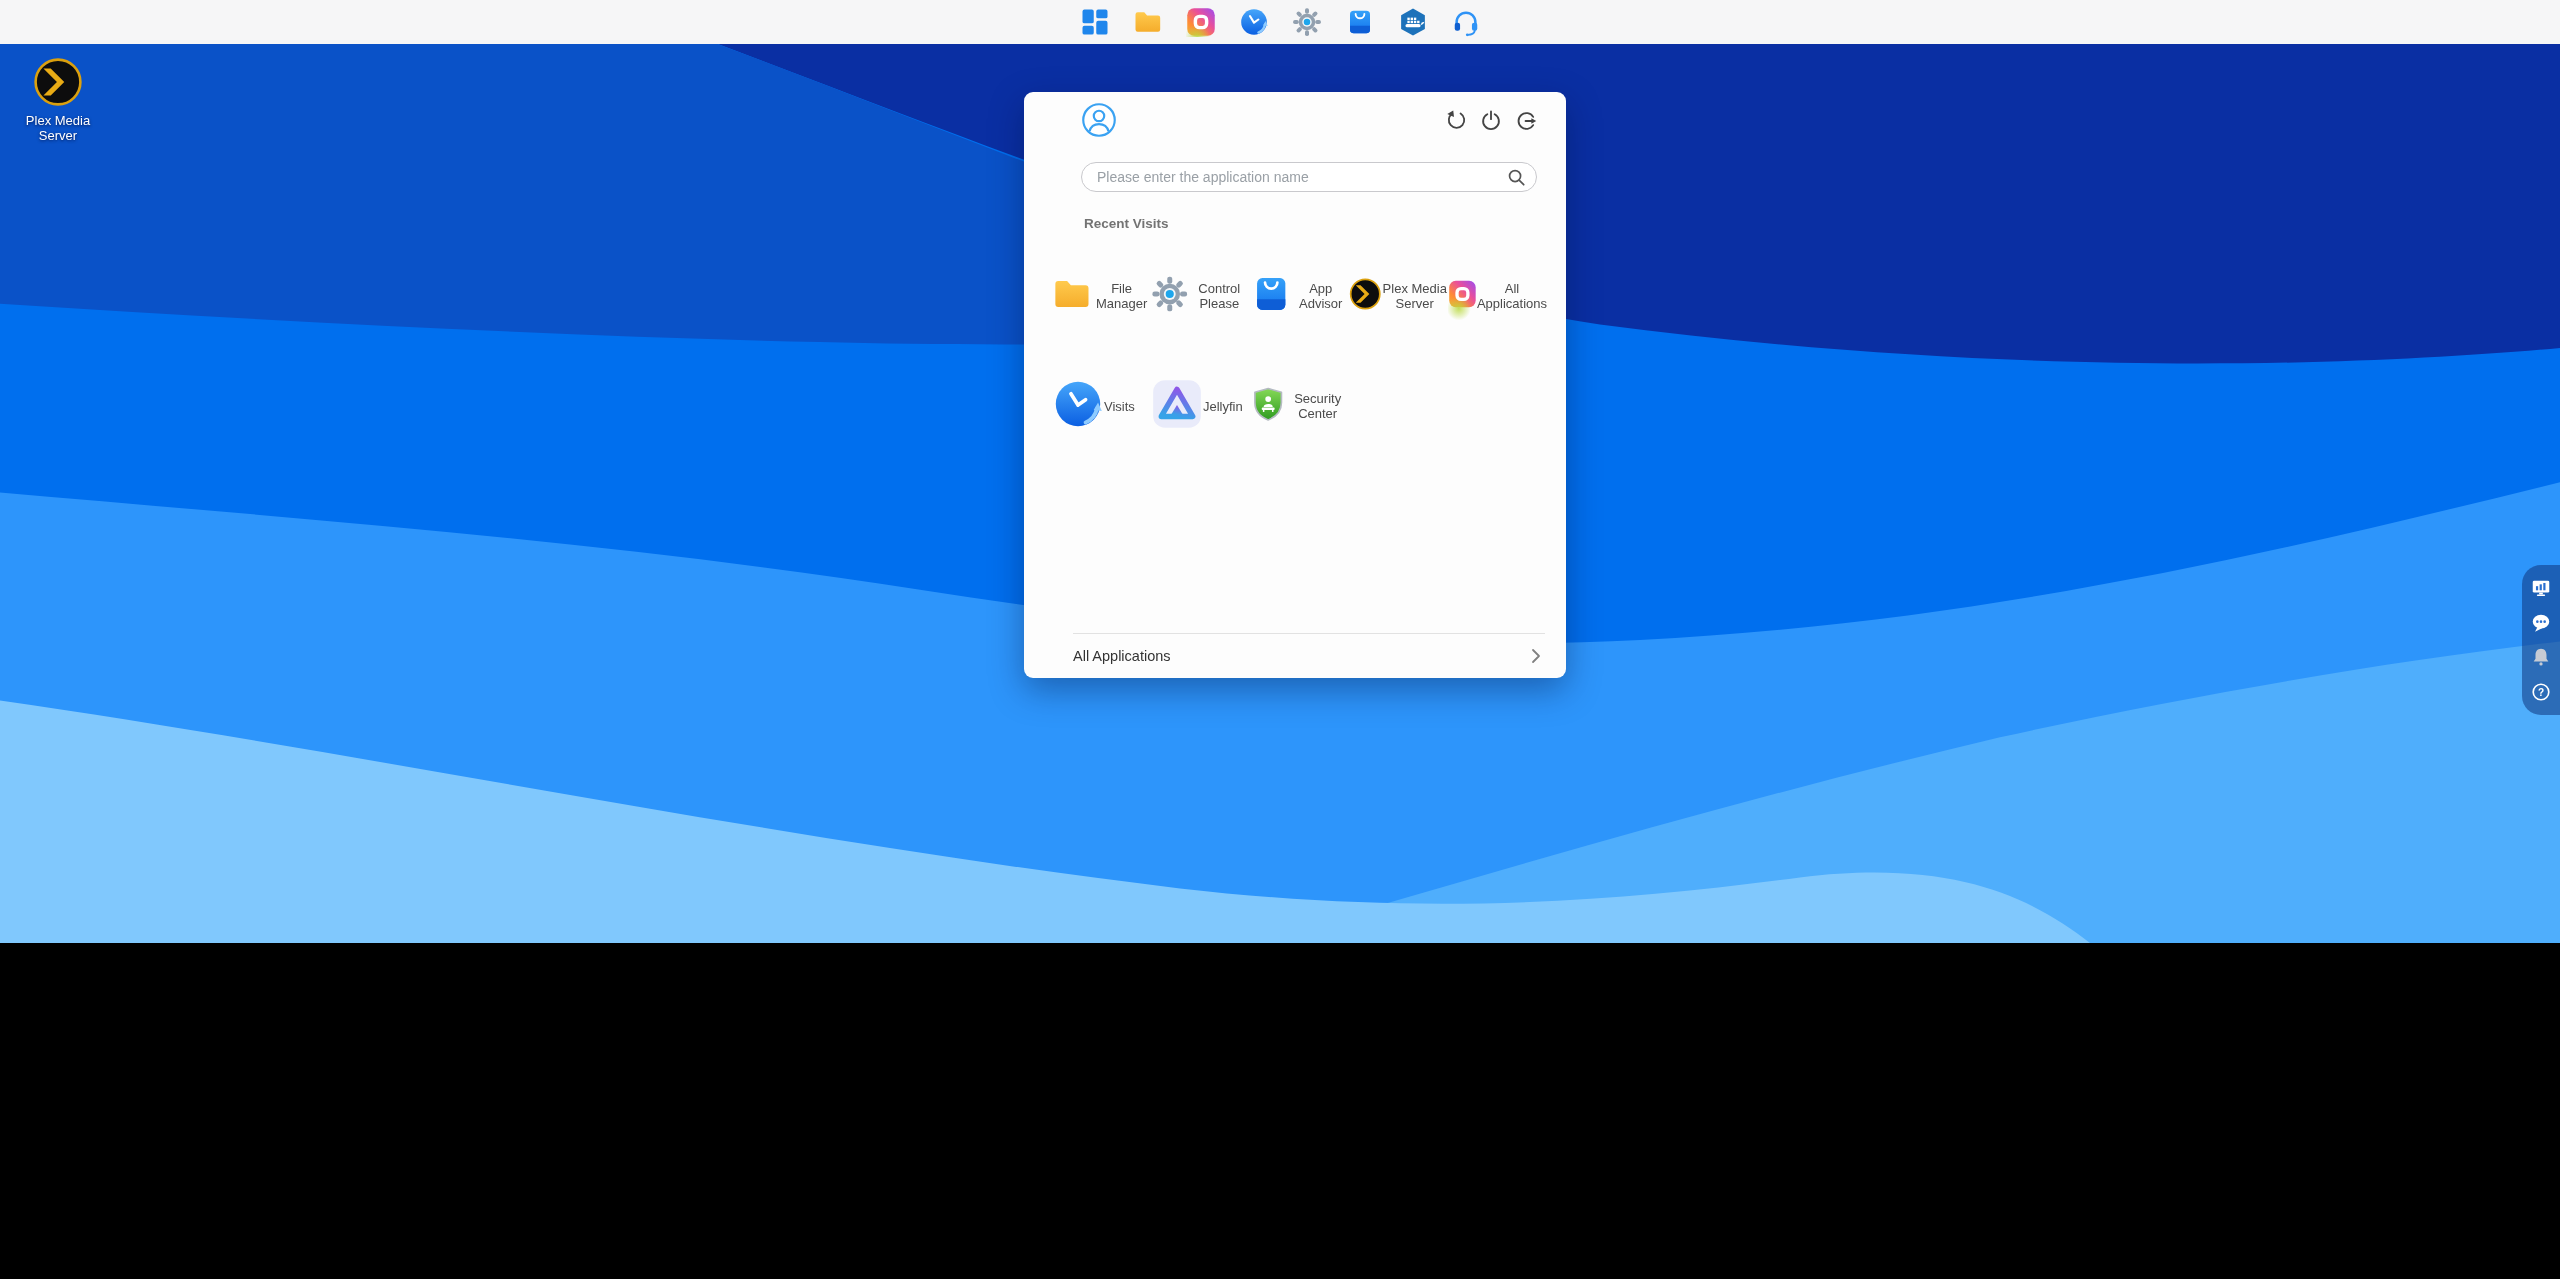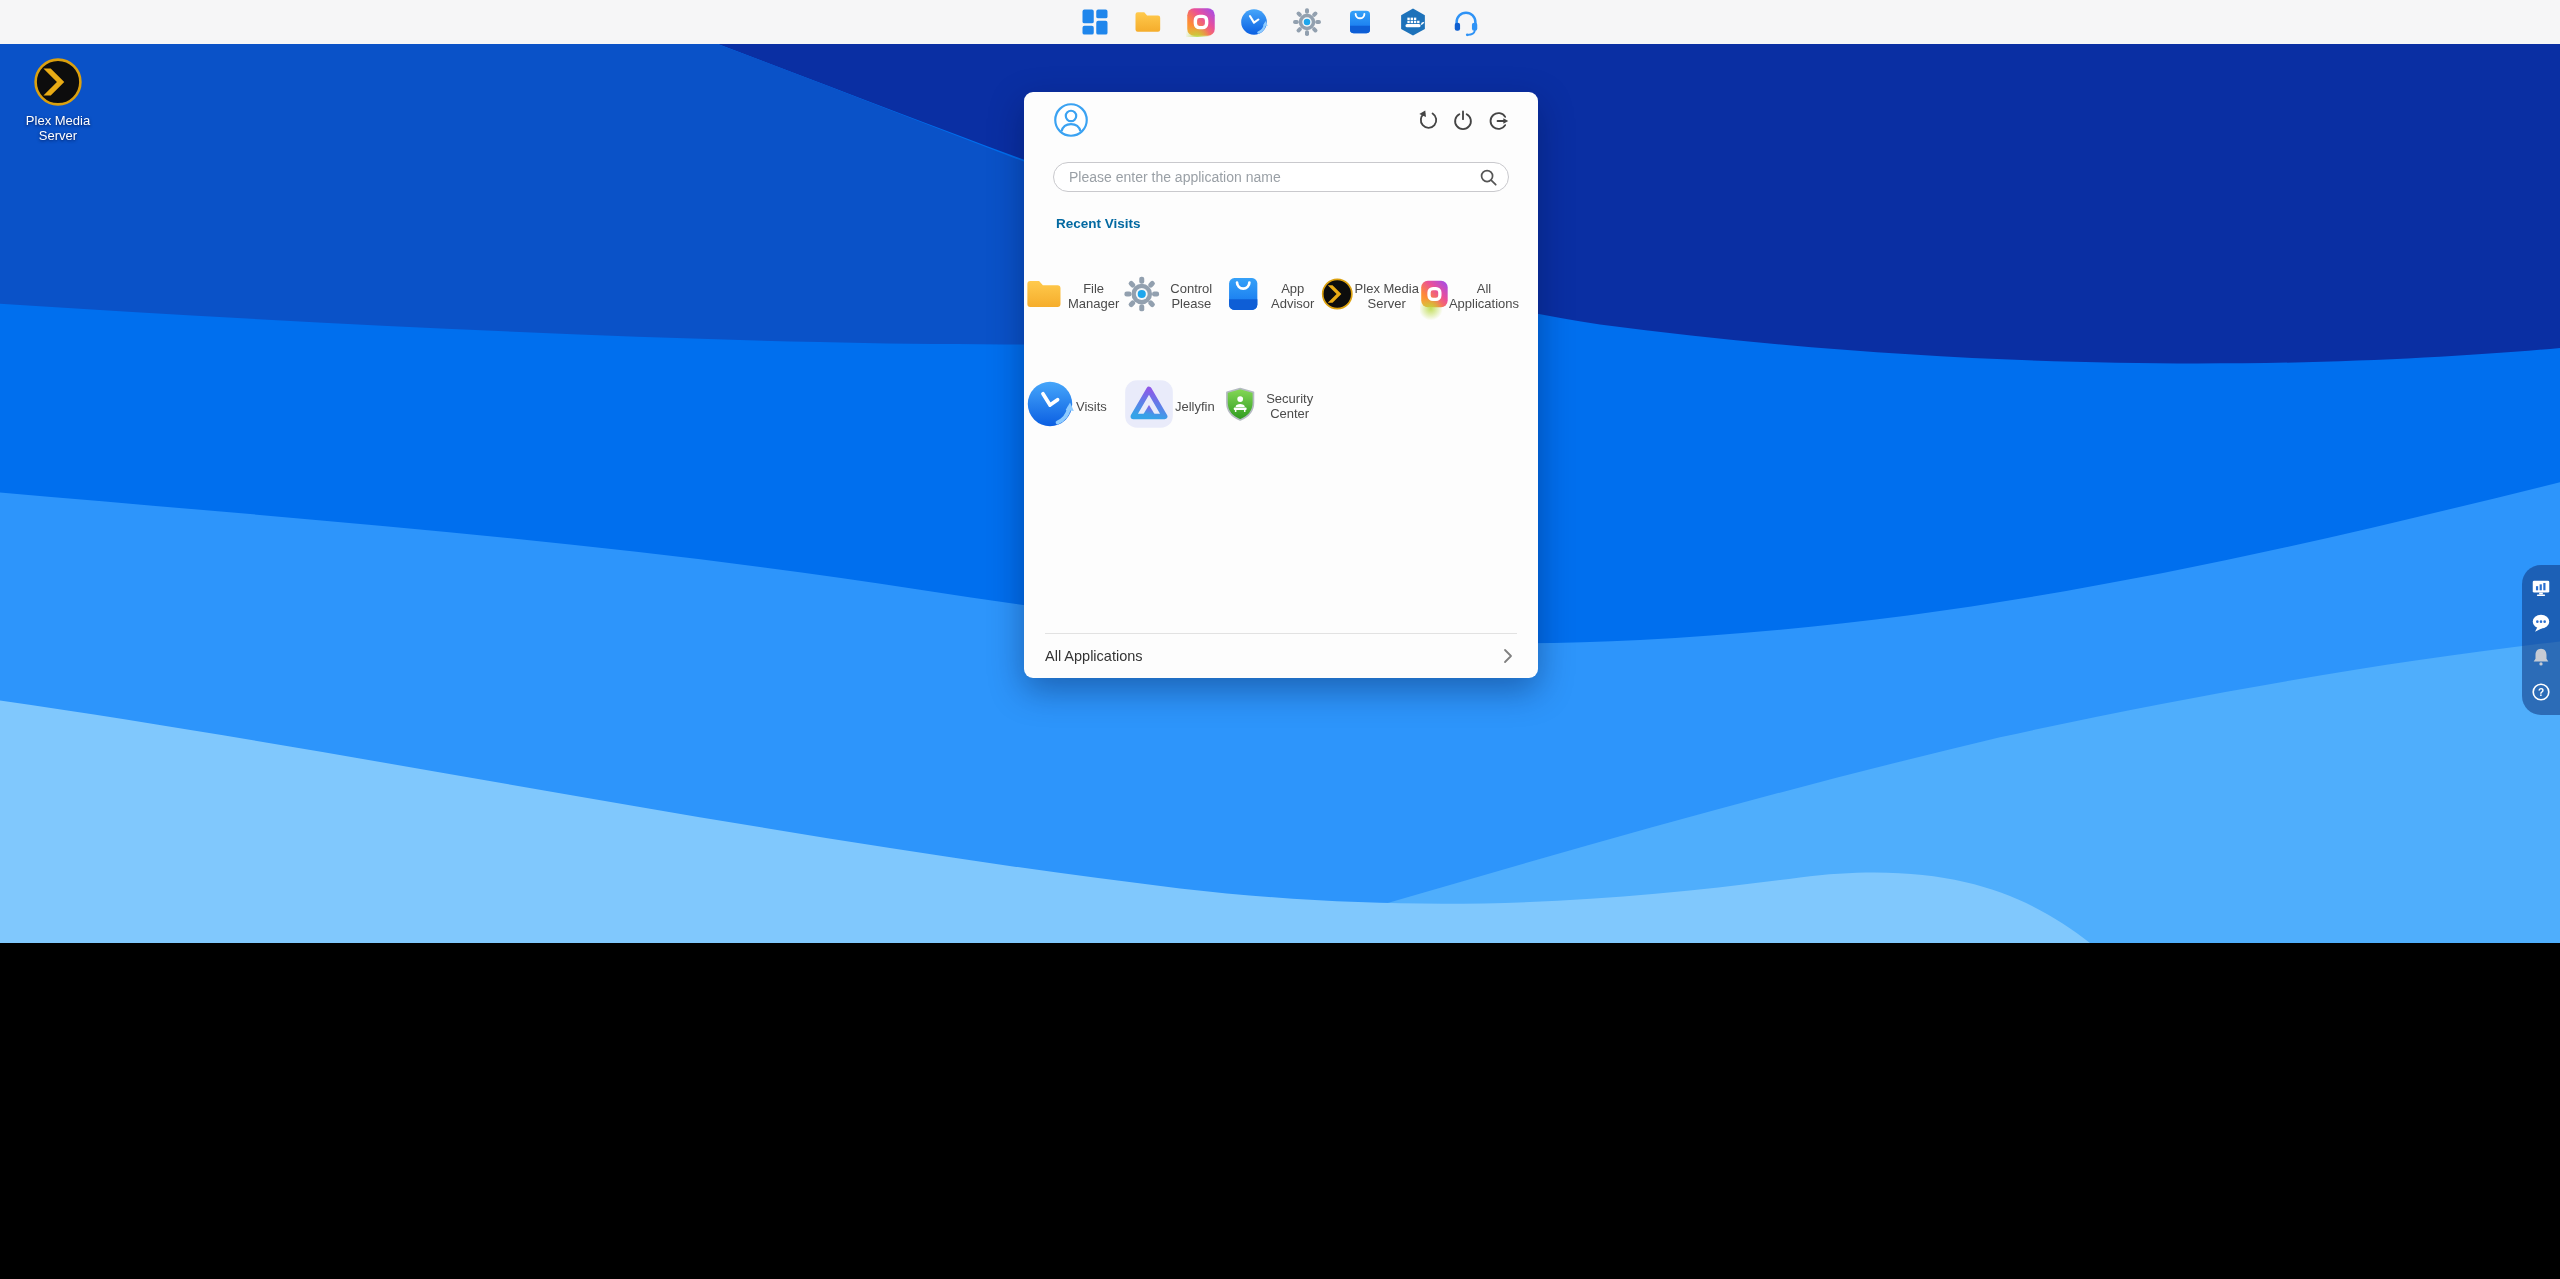--- a/index.html
+++ b/index.html
@@ -16,36 +16,36 @@
 
   
   .shortcut{position:absolute;left:10px;top:57px;width:96px;text-align:center;cursor:pointer;z-index:2;}
   .shortcut svg{width:50px;height:50px;display:block;margin:0 auto;}
   .shortcut .sc-label{margin-top:6px;font-size:13px;line-height:15px;color:#fff;
                       text-shadow:0 1px 3px rgba(0,10,50,.75);}
 
   
   .launcher{position:absolute;left:1024px;top:92px;width:514px;height:586px;background:#fdfdfd;
             border-radius:9px;box-shadow:0 12px 34px rgba(0,15,60,.38);z-index:4;
-            display:flex;flex-direction:column;}
+            display:flex;flex-direction:column;padding-left:28px;}
   .ln-header{display:flex;align-items:flex-start;justify-content:space-between;padding:10px 29px 0 29px;}
   .avatar-btn{border:none;background:transparent;padding:0;cursor:pointer;}
   .avatar-btn svg{width:36px;height:36px;display:block;}
   .ln-actions{display:flex;gap:13px;margin-top:8px;}
   .ln-action{border:none;background:transparent;padding:0;cursor:pointer;width:22px;height:22px;}
   .ln-action svg{width:22px;height:22px;display:block;}
 
   .ln-search{margin:24px 29px 0 29px;height:28px;border:1px solid #c9c9cd;border-radius:15px;
              background:#fff;display:flex;align-items:center;padding:0 10px 0 13px;}
   .ln-search input{flex:1;border:none;outline:none;background:transparent;font-size:14px;color:#333;
                    font-family:inherit;}
   .ln-search input::placeholder{color:#9aa0a6;}
   .ln-search svg{width:19px;height:19px;flex:0 0 auto;}
 
-  .ln-section{margin:24px 0 0 32px;font-size:13.5px;font-weight:bold;color:#0369a1;}
+  .ln-section{margin:24px 0 0 32px;font-size:13.5px;font-weight:bold;color:#737373;}
 
   .app-grid{margin:12px 0 0 0;display:grid;grid-template-columns:repeat(5,99px);row-gap:9px;flex:1;
             align-content:start;}
   .app-item{display:flex;flex-direction:row;align-items:center;cursor:pointer;height:101px;}
   .app-item svg{width:52px;height:52px;display:block;}
   .app-label{margin-top:5px;max-width:74px;text-align:center;font-size:13px;line-height:15px;color:#4b4b4b;}
 
   .ln-footer{margin:0 21px;border-top:1px solid #e2e2e2;height:44px;display:flex;align-items:center;
              justify-content:space-between;cursor:pointer;}
   .ln-footer-label{font-size:14.5px;color:#333;}

